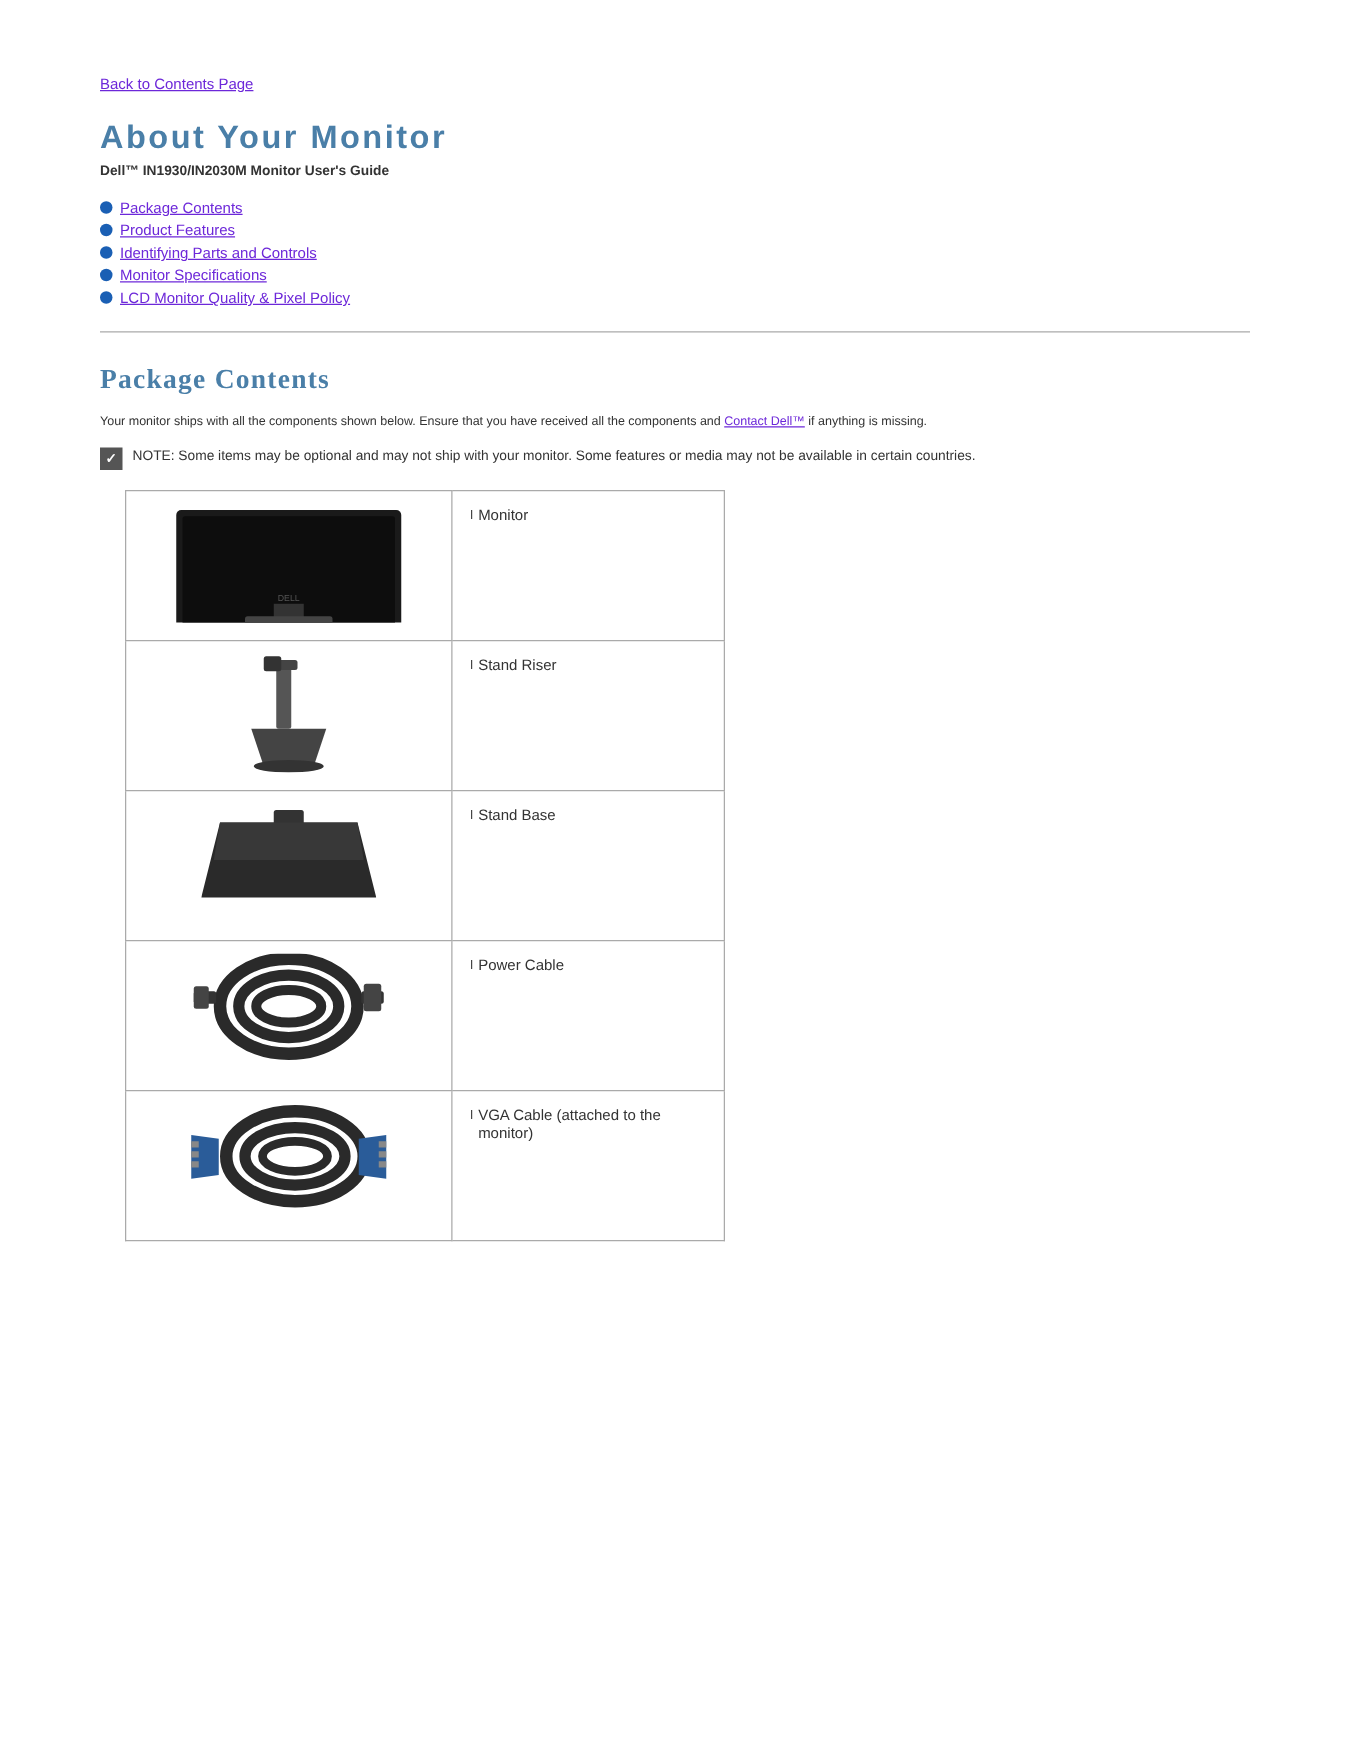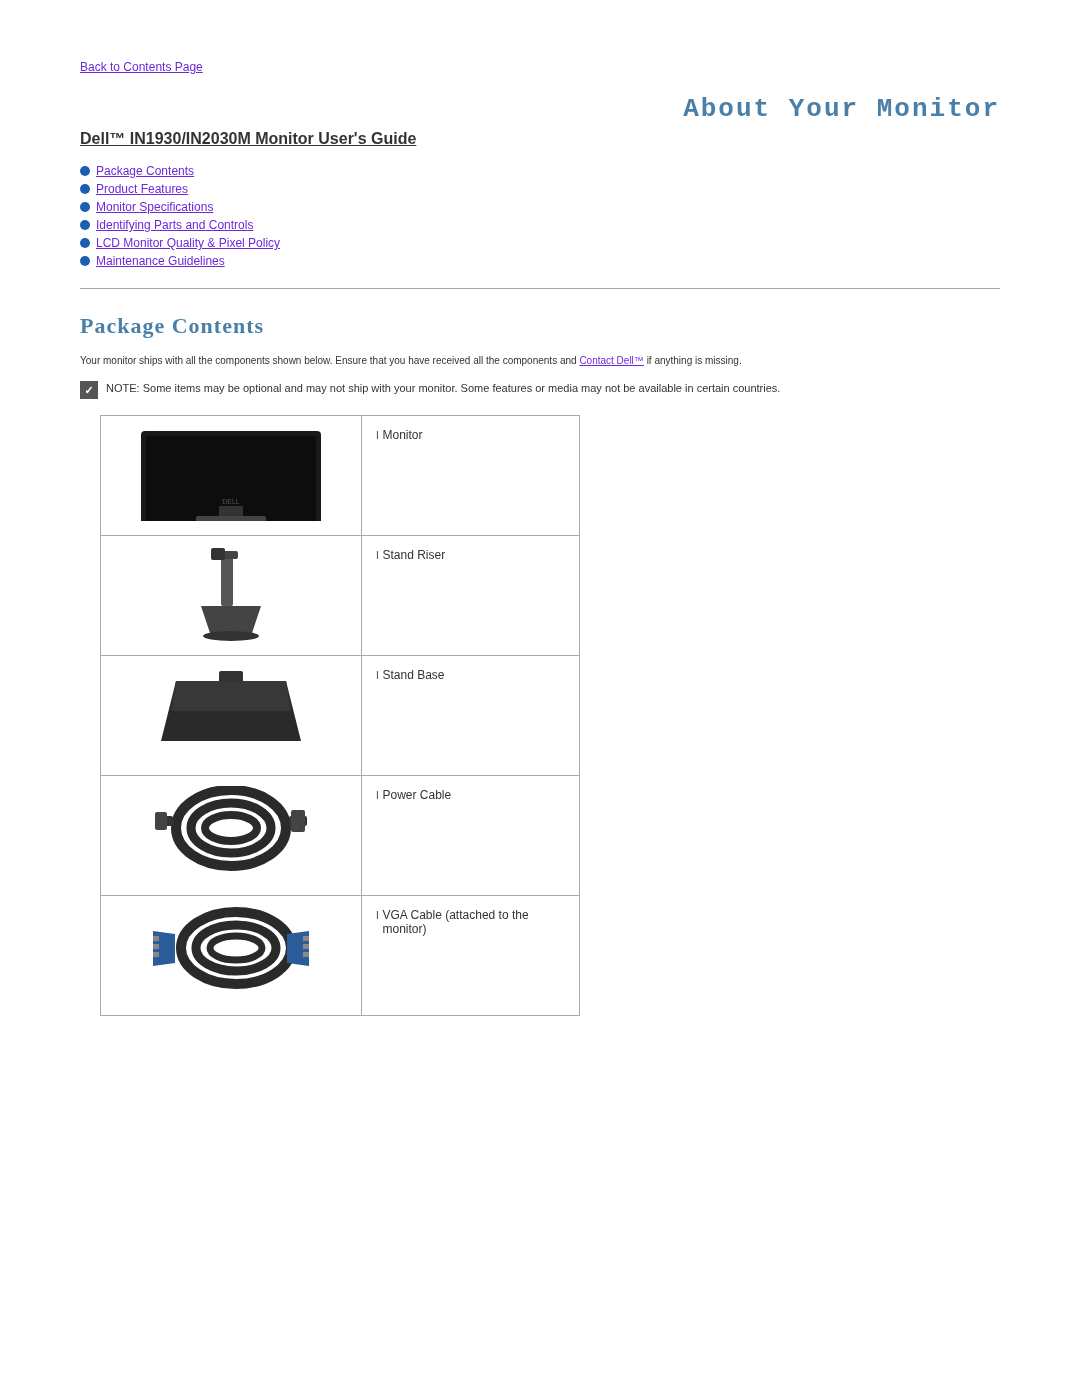--- a/index.html
+++ b/index.html
@@ -7,33 +7,31 @@
       font-family: Arial, Helvetica, sans-serif;
       font-size: 13px;
       color: #333;
       background: #fff;
       padding: 60px 80px;
       max-width: 1080px;
     }
     a { color: #6d28d9; text-decoration: underline; cursor: pointer; }
     .back-link { font-size: 12px; margin-bottom: 20px; display: block; }
     .page-title {
-      font-family: Liberation Mono, monospace;
+      font-family: Liberation Sans, sans-serif;
       font-size: 26px;
       color: #4a7fa8;
       letter-spacing: 2px;
       margin-bottom: 6px;
-      text-align: right;
     }
     .subtitle {
       font-weight: bold;
-      font-size: 16px;
+      font-size: 11px;
       color: #333;
       margin-bottom: 16px;
-      text-decoration: underline;
     }
     .nav-list { list-style: none; margin-bottom: 20px; }
     .nav-list li {
       margin-bottom: 4px;
       display: flex;
       align-items: center;
       gap: 6px;
       font-size: 12px;
     }
     .nav-list li::before {
@@ -137,30 +135,27 @@
 <p class="subtitle">Dell™ IN1930/IN2030M Monitor User's Guide</p>
 
 <ul class="nav-list">
   <li>
     <a>Package Contents</a>
   </li>
   <li>
     <a>Product Features</a>
   </li>
   <li>
+    <a>Identifying Parts and Controls</a>
+  </li>
+  <li>
     <a>Monitor Specifications</a>
   </li>
   <li>
-    <a>Identifying Parts and Controls</a>
-  </li>
-  <li>
     <a>LCD Monitor Quality &amp; Pixel Policy</a>
-  </li>
-  <li>
-    <a>Maintenance Guidelines</a>
   </li>
 </ul>
 
 <hr>
 
 <h2 class="section-title">Package Contents</h2>
 
 <p class="intro-text">
   <span>Your monitor ships with all the components shown below. Ensure that you have received all the components and</span>
   <a>Contact Dell™</a>

